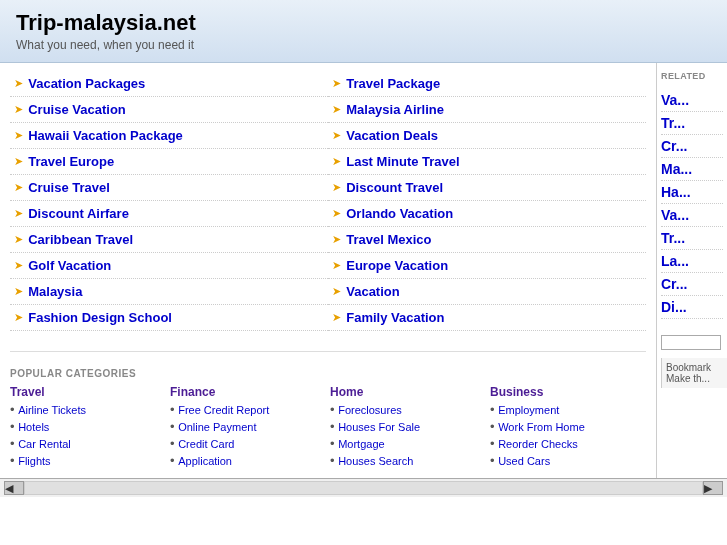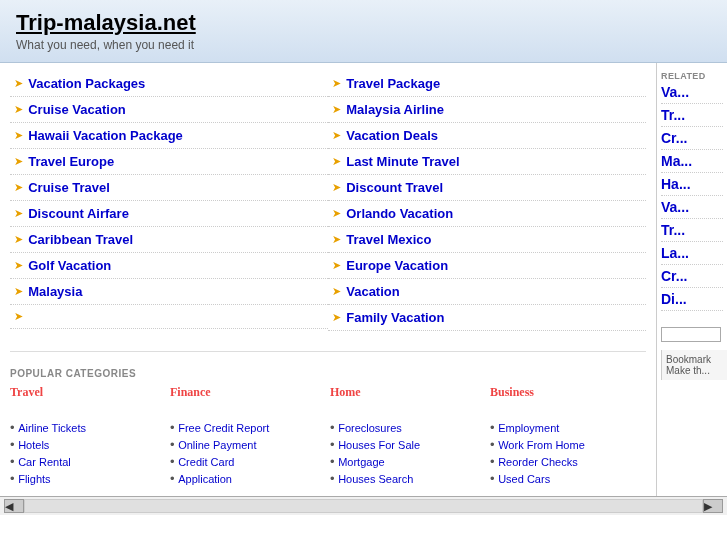--- a/index.html
+++ b/index.html
@@ -15,21 +15,20 @@
     
     #header {
       background: linear-gradient(to bottom, #e8f0f8, #d0dff0);
       padding: 10px 16px 10px 16px;
       border-bottom: 1px solid #b0c4d8;
     }
     #header h1 {
       font-size: 22px;
       font-weight: bold;
       color: #000;
-      text-decoration: underline;
     }
     #header p {
       font-size: 12px;
       color: #555;
       margin-top: 2px;
     }
 
     
     #main-wrapper {
       display: flex;
@@ -94,23 +93,22 @@
     }
     .categories-grid {
       display: grid;
       grid-template-columns: repeat(4, 1fr);
       gap: 4px;
       margin-top: 6px;
     }
     .category-col h3 {
       font-size: 12px;
       font-weight: bold;
-      color: #ef4444;
-      margin-bottom: 20px;
-      font-family: Liberation Serif, serif;
+      color: #4c1d95;
+      margin-bottom: 3px;
     }
     .category-col ul {
       list-style: none;
       padding: 0;
     }
     .category-col ul li {
       margin-bottom: 2px;
     }
     .category-col ul li::before {
       content: "• ";
@@ -122,21 +120,21 @@
       font-size: 11px;
     }
 
     
     .sidebar-label {
       font-size: 9px;
       font-weight: bold;
       color: #888;
       text-transform: uppercase;
       letter-spacing: 0.4px;
-      margin-bottom: 0;
+      margin-bottom: 8px;
     }
     .sidebar-link {
       display: block;
       color: #00c;
       font-size: 14px;
       font-weight: bold;
       text-decoration: none;
       border-bottom: 1px dotted #ccc;
       padding: 3px 0;
       overflow: hidden;
@@ -210,20 +208,21 @@
         <div class="search-item">
           <span class="arrow">➤</span>
           <a href="#">Golf Vacation</a>
         </div>
         <div class="search-item">
           <span class="arrow">➤</span>
           <a href="#">Malaysia</a>
         </div>
         <div class="search-item">
           <span class="arrow">➤</span>
+          <a href="#">Fashion Design School</a>
         </div>
       </div>
 
       <div>
         <div class="search-item">
           <span class="arrow">➤</span>
           <a href="#">Travel Package</a>
         </div>
         <div class="search-item">
           <span class="arrow">➤</span>

